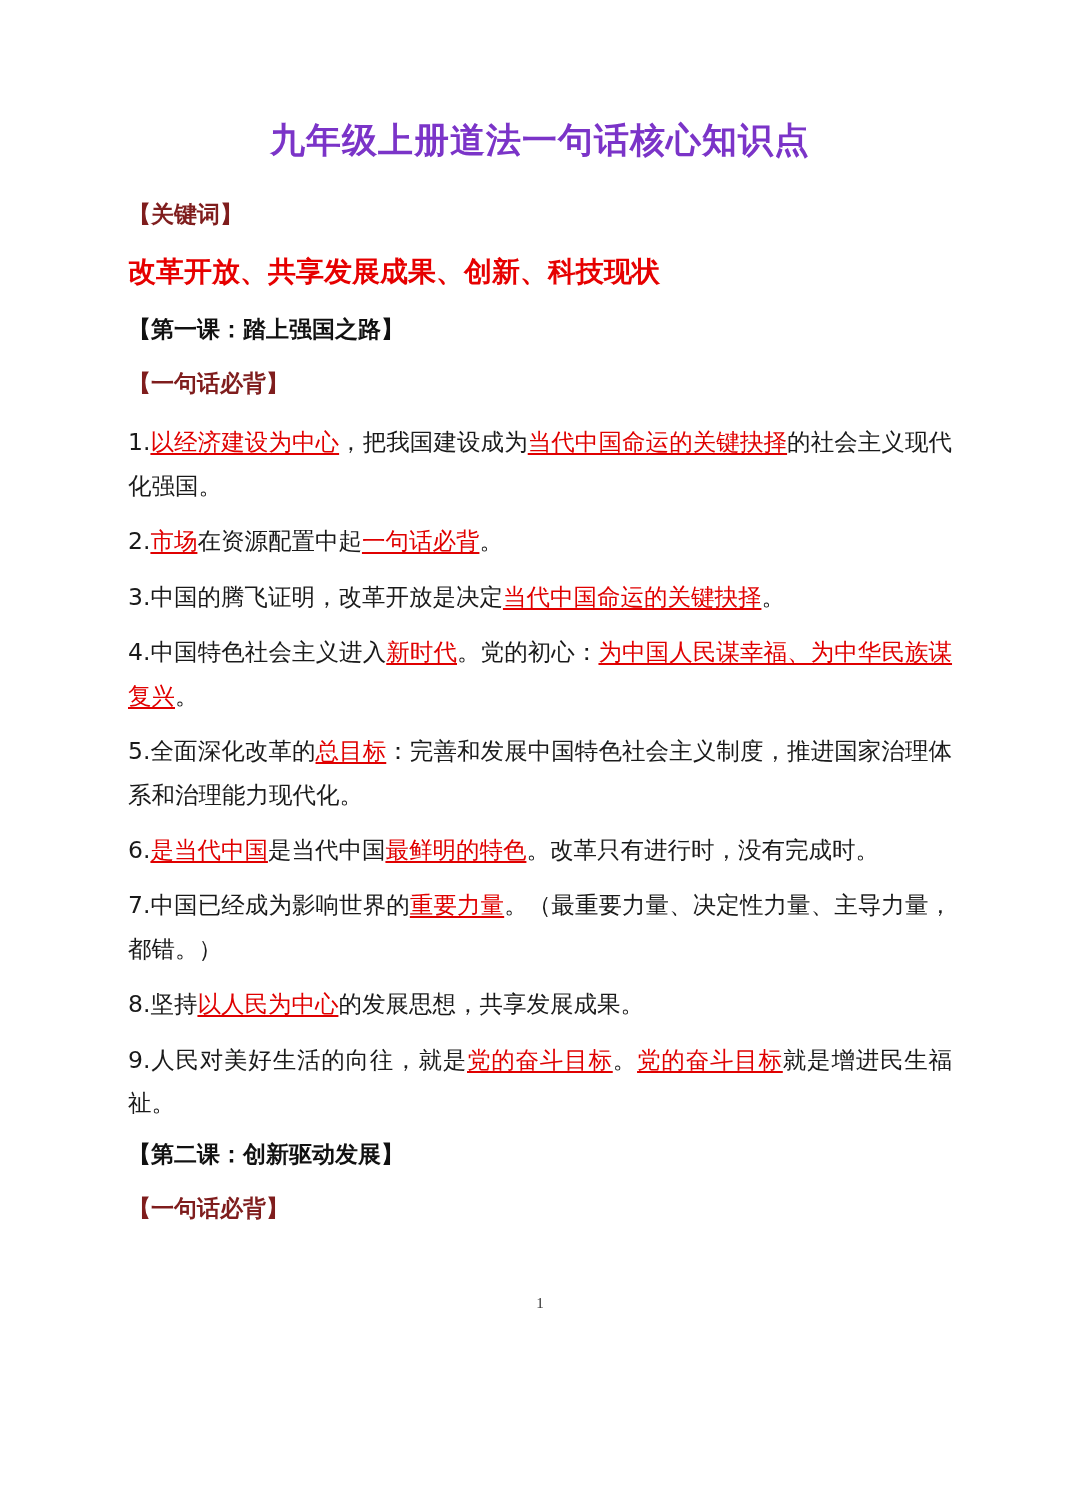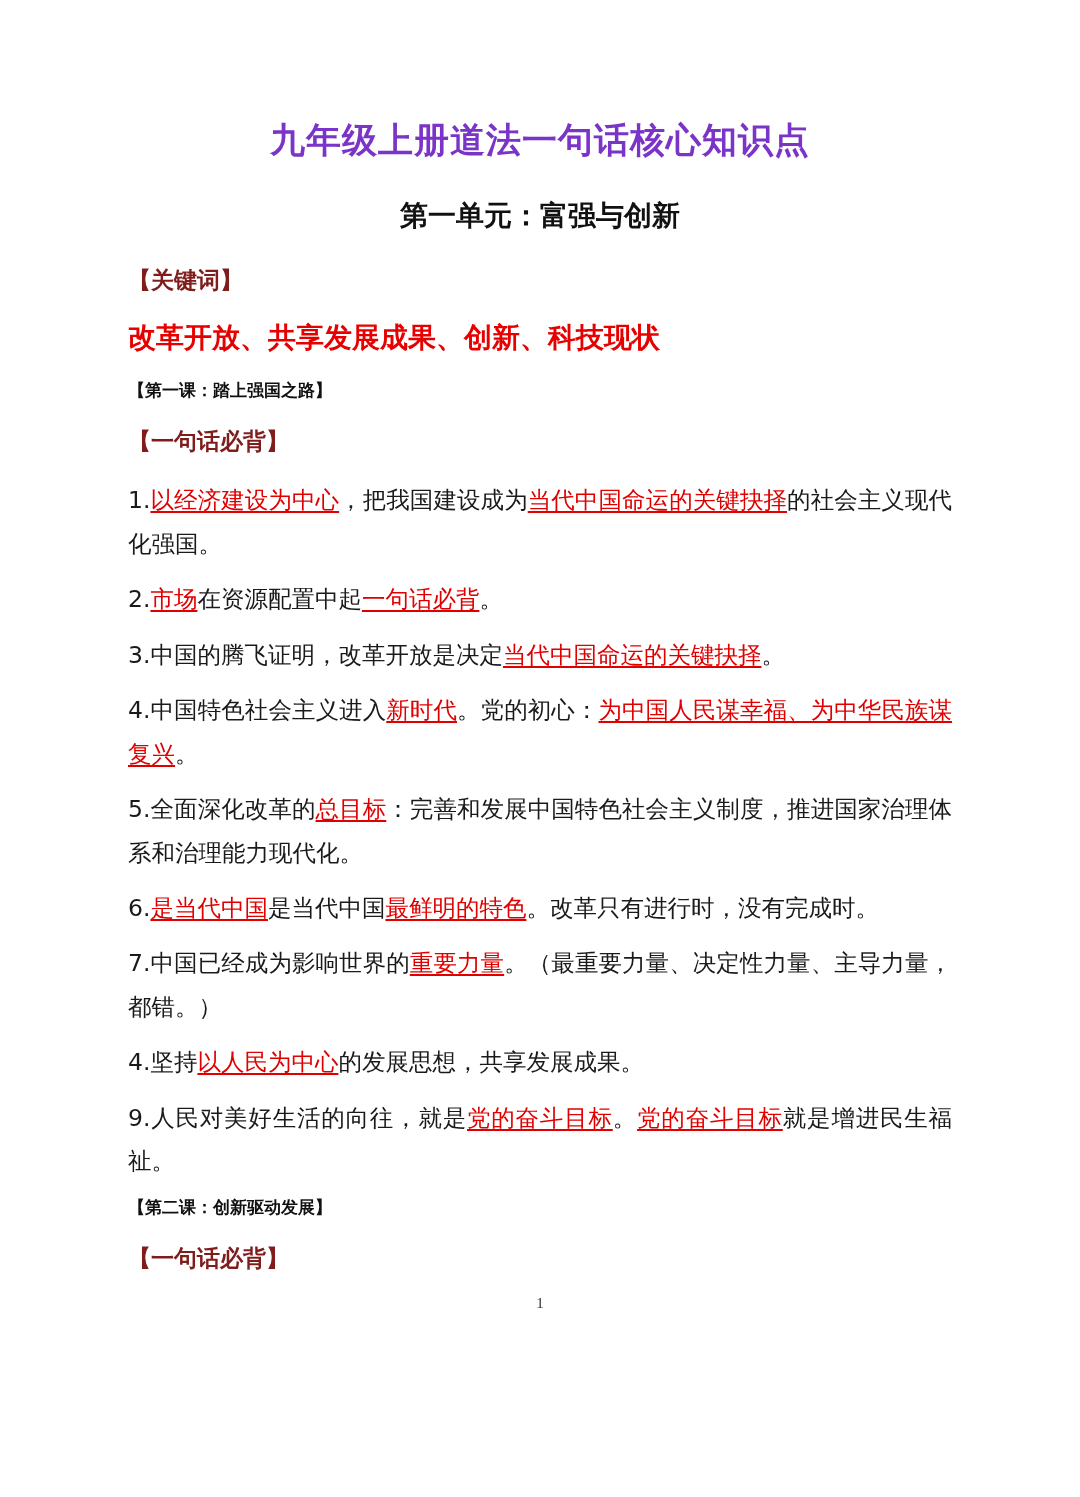--- a/index.html
+++ b/index.html
@@ -49,21 +49,21 @@
   .head-red {
     color: #e60000;
     font-weight: bold;
     font-size: 28px;
     margin: 0 0 22px 0;
     line-height: 1.4;
   }
   .head-black {
     color: #111111;
     font-weight: bold;
-    font-size: 17px;
+    font-size: 23px;
     margin: 0 0 22px 0;
     line-height: 1.4;
   }
   .para {
     font-size: 23.5px;
     line-height: 1.85;
     margin: 0 0 12px 0;
     color: #1a1a1a;
     text-align: justify;
   }
@@ -84,39 +84,38 @@
     font-family: "Liberation Serif", serif;
   }
 </style>
 </head>
 <body>
 
 <div class="page">
 
   <h1 class="doc-title">九年级上册道法一句话核心知识点</h1>
 
-  <h2 class="unit-title">第一单元：富强与创新</h2>
 
   <div class="head-blue">【关键词】</div>
 
   <div class="head-red">改革开放、共享发展成果、创新、科技现状</div>
 
   <div class="head-black">【第一课：踏上强国之路】</div>
 
   <div class="head-blue">【一句话必背】</div>
 
   <div id="items-container">
       <p class="para"><span>1.</span><span class="u-red">以经济建设为中心</span><span>，把我国建设成为</span><span class="u-red">当代中国命运的关键抉择</span><span>的社会主义现代化强国。</span></p>
       <p class="para"><span>2.</span><span class="u-red">市场</span><span>在资源配置中起</span><span class="u-red">一句话必背</span><span>。</span></p>
       <p class="para"><span>3.中国的腾飞证明，改革开放是决定</span><span class="u-red">当代中国命运的关键抉择</span><span>。</span></p>
       <p class="para"><span>4.中国特色社会主义进入</span><span class="u-red">新时代</span><span>。党的初心：</span><span class="u-red">为中国人民谋幸福、为中华民族谋复兴</span><span>。</span></p>
       <p class="para"><span>5.全面深化改革的</span><span class="u-red">总目标</span><span>：完善和发展中国特色社会主义制度，推进国家治理体系和治理能力现代化。</span></p>
       <p class="para"><span>6.</span><span class="u-red">是当代中国</span><span>是当代中国</span><span class="u-red">最鲜明的特色</span><span>。改革只有进行时，没有完成时。</span></p>
       <p class="para"><span>7.中国已经成为影响世界的</span><span class="u-red">重要力量</span><span>。（最重要力量、决定性力量、主导力量，都错。）</span></p>
-      <p class="para"><span>4.坚持</span><span class="u-red">以人民为中心</span><span>的发展思想，共享发展成果。</span></p>
+      <p class="para"><span>8.坚持</span><span class="u-red">以人民为中心</span><span>的发展思想，共享发展成果。</span></p>
       <p class="para"><span>9.人民对美好生活的向往，就是</span><span class="u-red">党的奋斗目标</span><span>。</span><span class="u-red">党的奋斗目标</span><span>就是增进民生福祉。</span></p>
     </div>
 
   <div class="head-black">【第二课：创新驱动发展】</div>
 
   <div class="head-blue">【一句话必背】</div>
 
   <div class="page-number">1</div>
 </div>
 

